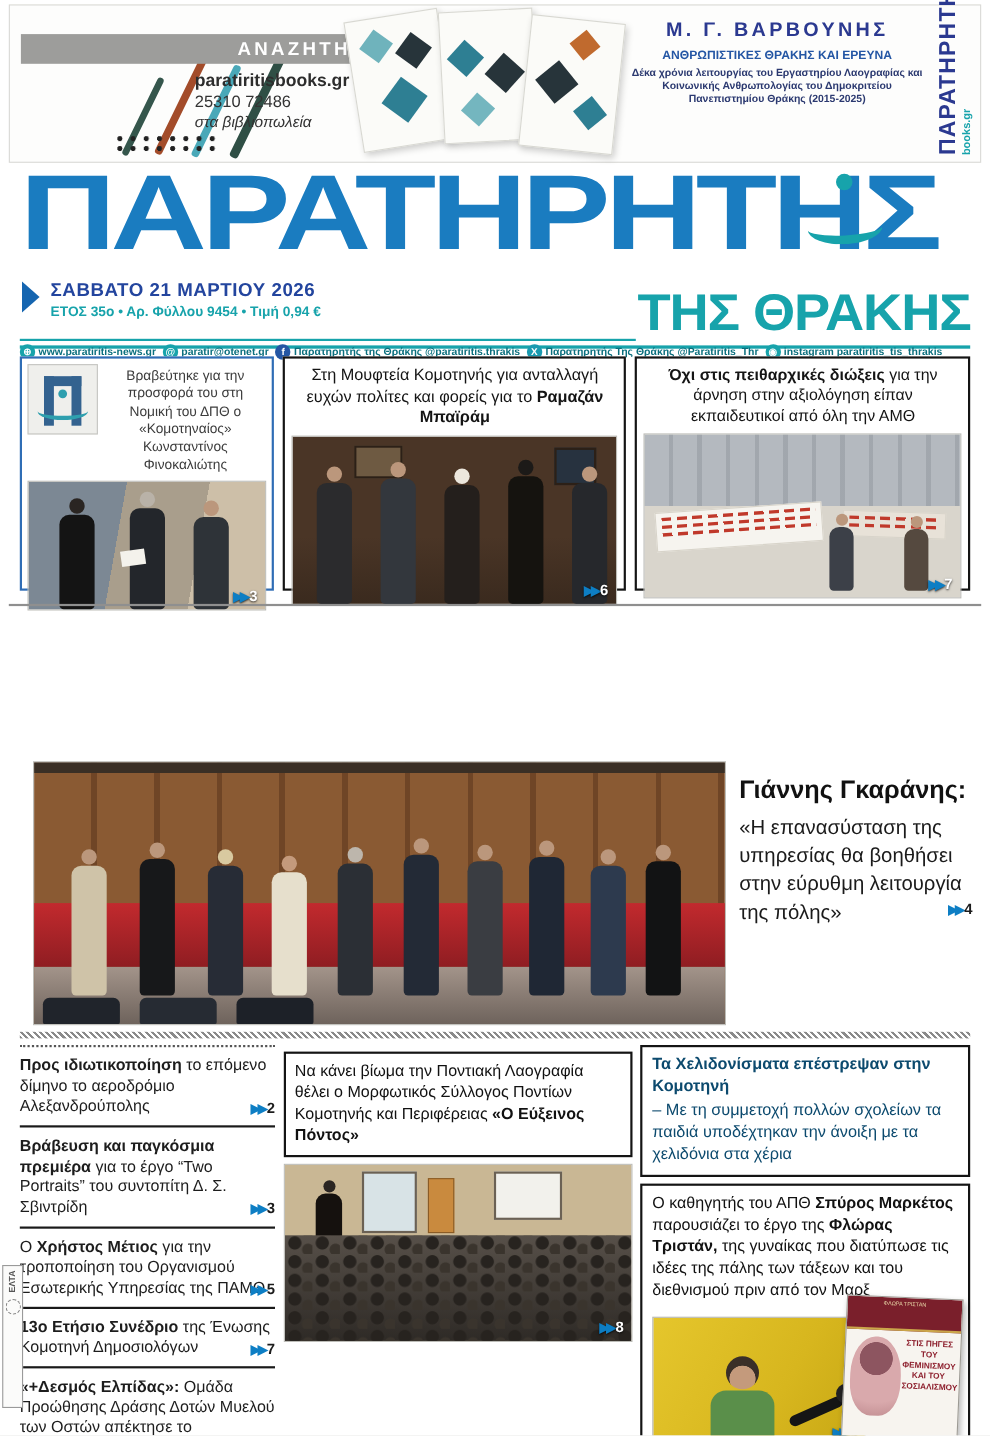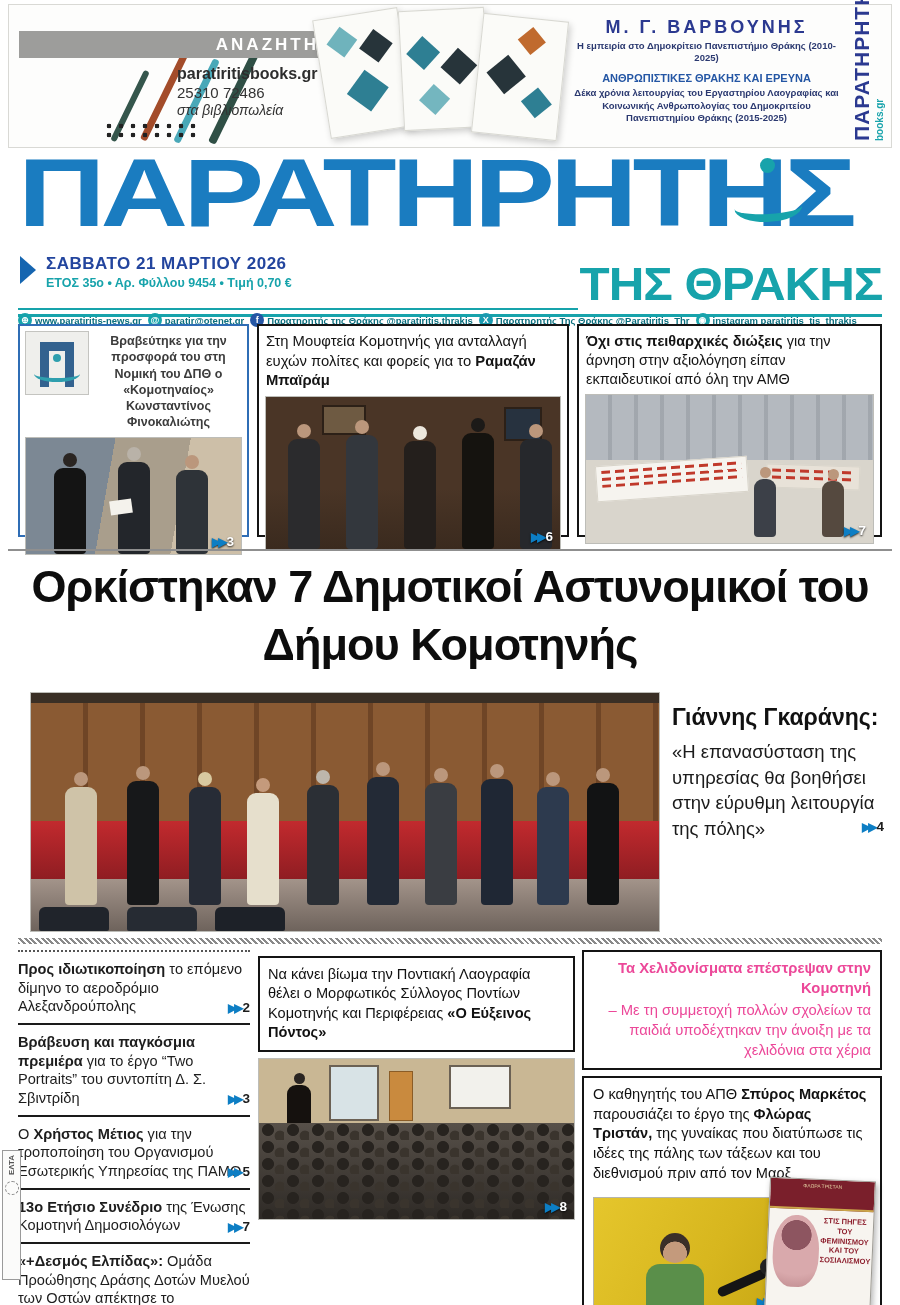--- a/index.html
+++ b/index.html
@@ -45,22 +45,22 @@
   
   .card{position:absolute;top:324px;background:#fff;box-sizing:border-box;}
   .card1{left:18px;width:231px;height:213px;border:2px solid #2f6db5;padding:5px;}
   .card2{left:257px;width:312px;height:213px;border:2px solid #141414;padding:6px;}
   .card3{left:577px;width:305px;height:213px;border:2px solid #141414;padding:6px;}
   .c1head{display:flex;gap:6px;}
   .plogo{flex:0 0 62px;height:62px;background:#efefec;border:1px solid #c4c4c0;position:relative;}
   .plogo .pi{position:absolute;left:14px;top:10px;width:16px;height:36px;border-left:9px solid #33628f;border-right:9px solid #33628f;border-top:9px solid #33628f;}
   .plogo .pd{position:absolute;left:27px;top:22px;width:8px;height:8px;border-radius:50%;background:#2e9fae;}
   .plogo .pa{position:absolute;left:8px;top:30px;width:46px;height:16px;border-bottom:4px solid #2e9fae;border-radius:0 0 40px 40px/0 0 14px 14px;background:transparent;}
-  .c1title{font-size:12.5px;font-weight:700;color:#3c3c3c;line-height:1.3;text-align:center;margin-top:2px;}
-  .chead{font-size:14.5px;line-height:1.32;color:#141414;margin:0 0 5px 1px;}
+  .c1title{font-size:12.5px;font-weight:400;color:#3c3c3c;line-height:1.3;text-align:center;margin-top:2px;}
+  .chead{font-size:14.5px;line-height:1.32;color:#141414;margin:0 0 5px 1px;text-align:center;}
   .chead b{font-weight:800;}
   .photo{position:relative;overflow:hidden;border:1px solid #bdbdb8;}
   
   .pgref{font-weight:800;font-size:13.5px;color:#1c1c1c;white-space:nowrap;}
   .pgref .ar{color:#0d7ec4;letter-spacing:-3px;margin-right:2px;font-size:12px;}
   .onpic{position:absolute;right:7px;bottom:5px;color:#fff;text-shadow:0 1px 2px rgba(0,0,0,.8);}
   
   .pf{position:absolute;width:32px;}
   .pf b{display:block;width:14px;height:14px;border-radius:50%;margin:0 auto 1px;background:#bb977c;}
   .pf u{display:block;height:100px;background:#191b1f;border-radius:9px 9px 4px 4px;text-decoration:none;}
@@ -84,21 +84,21 @@
   
   .bcol-left{position:absolute;left:18px;top:950px;width:232px;border-top:2px dotted #555;}
   .brief{position:relative;padding:8px 0 7px;border-bottom:2px solid #1a1a1a;font-size:14.6px;line-height:1.28;color:#1d1d1d;}
   .brief b{font-weight:800;}
   .brief .pgref{position:absolute;right:0;bottom:7px;}
   .bmid{position:absolute;left:258px;top:950px;width:317px;}
   .bmid .photoD{height:102px;}
   .pontos{border:2px solid #141414;padding:7px 8px;margin-top:6px;font-size:14.6px;line-height:1.33;color:#111;}
   .bmid .photoE{height:160px;margin-top:6px;}
   .bright{position:absolute;left:582px;top:950px;width:300px;}
-  .swallows{border:2px solid #141414;padding:7px 9px;font-size:14.8px;line-height:1.35;color:#ec4899;text-align:right;}
+  .swallows{border:2px solid #141414;padding:7px 9px;font-size:14.8px;line-height:1.35;color:#0c4a6e;}
   .swallows .l2{display:block;margin-top:2px;font-weight:400;}
   .marketos{border:2px solid #141414;border-top-width:2px;margin-top:6px;padding:7px 9px 9px;font-size:14.6px;line-height:1.35;color:#111;}
   .mk-photos{position:relative;height:128px;margin-top:8px;}
   .manphoto{position:absolute;left:0;top:6px;width:192px;height:118px;overflow:hidden;border:1px solid #b5b5ad;
             background:linear-gradient(120deg,#e5c62c 0%,#d7b61e 60%,#c7a714 100%);}
   .mic{position:absolute;right:18px;bottom:28px;width:52px;height:10px;background:#151515;border-radius:5px;transform:rotate(-24deg);}
   .micball{position:absolute;right:8px;bottom:40px;width:18px;height:18px;border-radius:50%;background:#222;}
   .bookcover{position:absolute;right:-2px;top:-12px;width:104px;height:138px;background:#f7f4ef;border:1px solid #9c9a94;
              box-shadow:2px 3px 6px rgba(0,0,0,.3);transform:rotate(2.5deg);overflow:hidden;}
   .bc-band{height:30px;background:#7a1f2b;border-bottom:2px solid #caa54a;color:#e9d9a8;font-size:5px;text-align:center;padding-top:3px;box-sizing:border-box;line-height:1.5;}
@@ -141,39 +141,38 @@
       <i style="left:44px;top:44px;width:26px;height:26px;background:#27343a;"></i>
       <i style="left:20px;top:78px;width:22px;height:22px;background:#74b6bf;"></i>
     </div>
     <div class="bk" style="left:468px;top:12px;transform:rotate(6deg);">
       <i style="left:40px;top:12px;width:20px;height:20px;background:#c06a2e;"></i>
       <i style="left:14px;top:44px;width:28px;height:28px;background:#27343a;"></i>
       <i style="left:50px;top:72px;width:22px;height:22px;background:#2e7f93;"></i>
     </div>
     <div class="ad-right">
       <div class="ad-author">Μ. Γ. ΒΑΡΒΟΥΝΗΣ</div>
-      <div class="ad-b-sub">Η εμπειρία στο Δημοκρίτειο Πανεπιστήμιο Θράκης (2010-2025)</div>
       <div class="ad-b-title">ΑΝΘΡΩΠΙΣΤΙΚΕΣ ΘΡΑΚΗΣ ΚΑΙ ΕΡΕΥΝΑ</div>
       <div class="ad-b-sub">Δέκα χρόνια λειτουργίας του Εργαστηρίου Λαογραφίας και Κοινωνικής Ανθρωπολογίας του Δημοκριτείου Πανεπιστημίου Θράκης (2015-2025)</div>
     </div>
     <div class="ad-vert">
       <span class="v1">ΠΑΡΑΤΗΡΗΤΗΣ</span>
       <span class="v2">books.gr</span>
     </div>
   </div>
 
   <div class="mast">
     <div class="mast-title">ΠΑΡΑΤΗΡΗΤΗΣ</div>
     <div class="mh-dot"></div>
     <div class="mh-arc"></div>
     <div class="dateline">
       <div class="pennant"></div>
       <div>
         <div class="date-txt">ΣΑΒΒΑΤΟ 21 ΜΑΡΤΙΟΥ 2026</div>
-        <div class="issue-txt">ΕΤΟΣ 35ο • Αρ. Φύλλου 9454 • Τιμή 0,70 €</div>
+        <div class="issue-txt">ΕΤΟΣ 35ο • Αρ. Φύλλου 9454 • Τιμή 0,94 €</div>
       </div>
     </div>
     <div class="socrow">
       <span class="soc">
         <span class="sic">⊕</span>
         <b>www.paratiritis-news.gr</b>
       </span>
       <span class="soc">
         <span class="sic">@</span>
         <b>paratir@otenet.gr</b>
@@ -269,21 +268,20 @@
         </i>
       <i class="pf" style="left:236px;bottom:6px;width:22px;">
           <b style="width:11px;height:11px;"></b>
           <u style="height:56px;background:#55493f;"></u>
         </i>
       <span class="pgref onpic"><span class="ar">▶▶</span><span>7</span></span>
     </div>
   </div>
 
   <div class="toprule"></div>
-  <h1 class="lead-h1">Ορκίστηκαν 7 Δημοτικοί Αστυνομικοί του Δήμου Κομοτηνής</h1>
 
   <div class="photo lead-photo" style="background:linear-gradient(#3a2f25 0 10px,transparent 10px),repeating-linear-gradient(90deg,#8a5a33 0 52px,#6f4526 52px 57px);">
     <span style="position:absolute;left:0;top:128px;width:100%;height:58px;background:linear-gradient(#c22a2e,#8f1d22);"></span>
     <span style="position:absolute;left:0;top:186px;width:100%;height:52px;background:linear-gradient(#a3948a,#6e635c);"></span>
     <i class="pf" style="left:34px;bottom:26px;">
         <b></b>
         <u style="height:118px;background:#cfc3a8;"></u>
       </i>
     <i class="pf" style="left:96px;bottom:26px;">
         <b></b>

